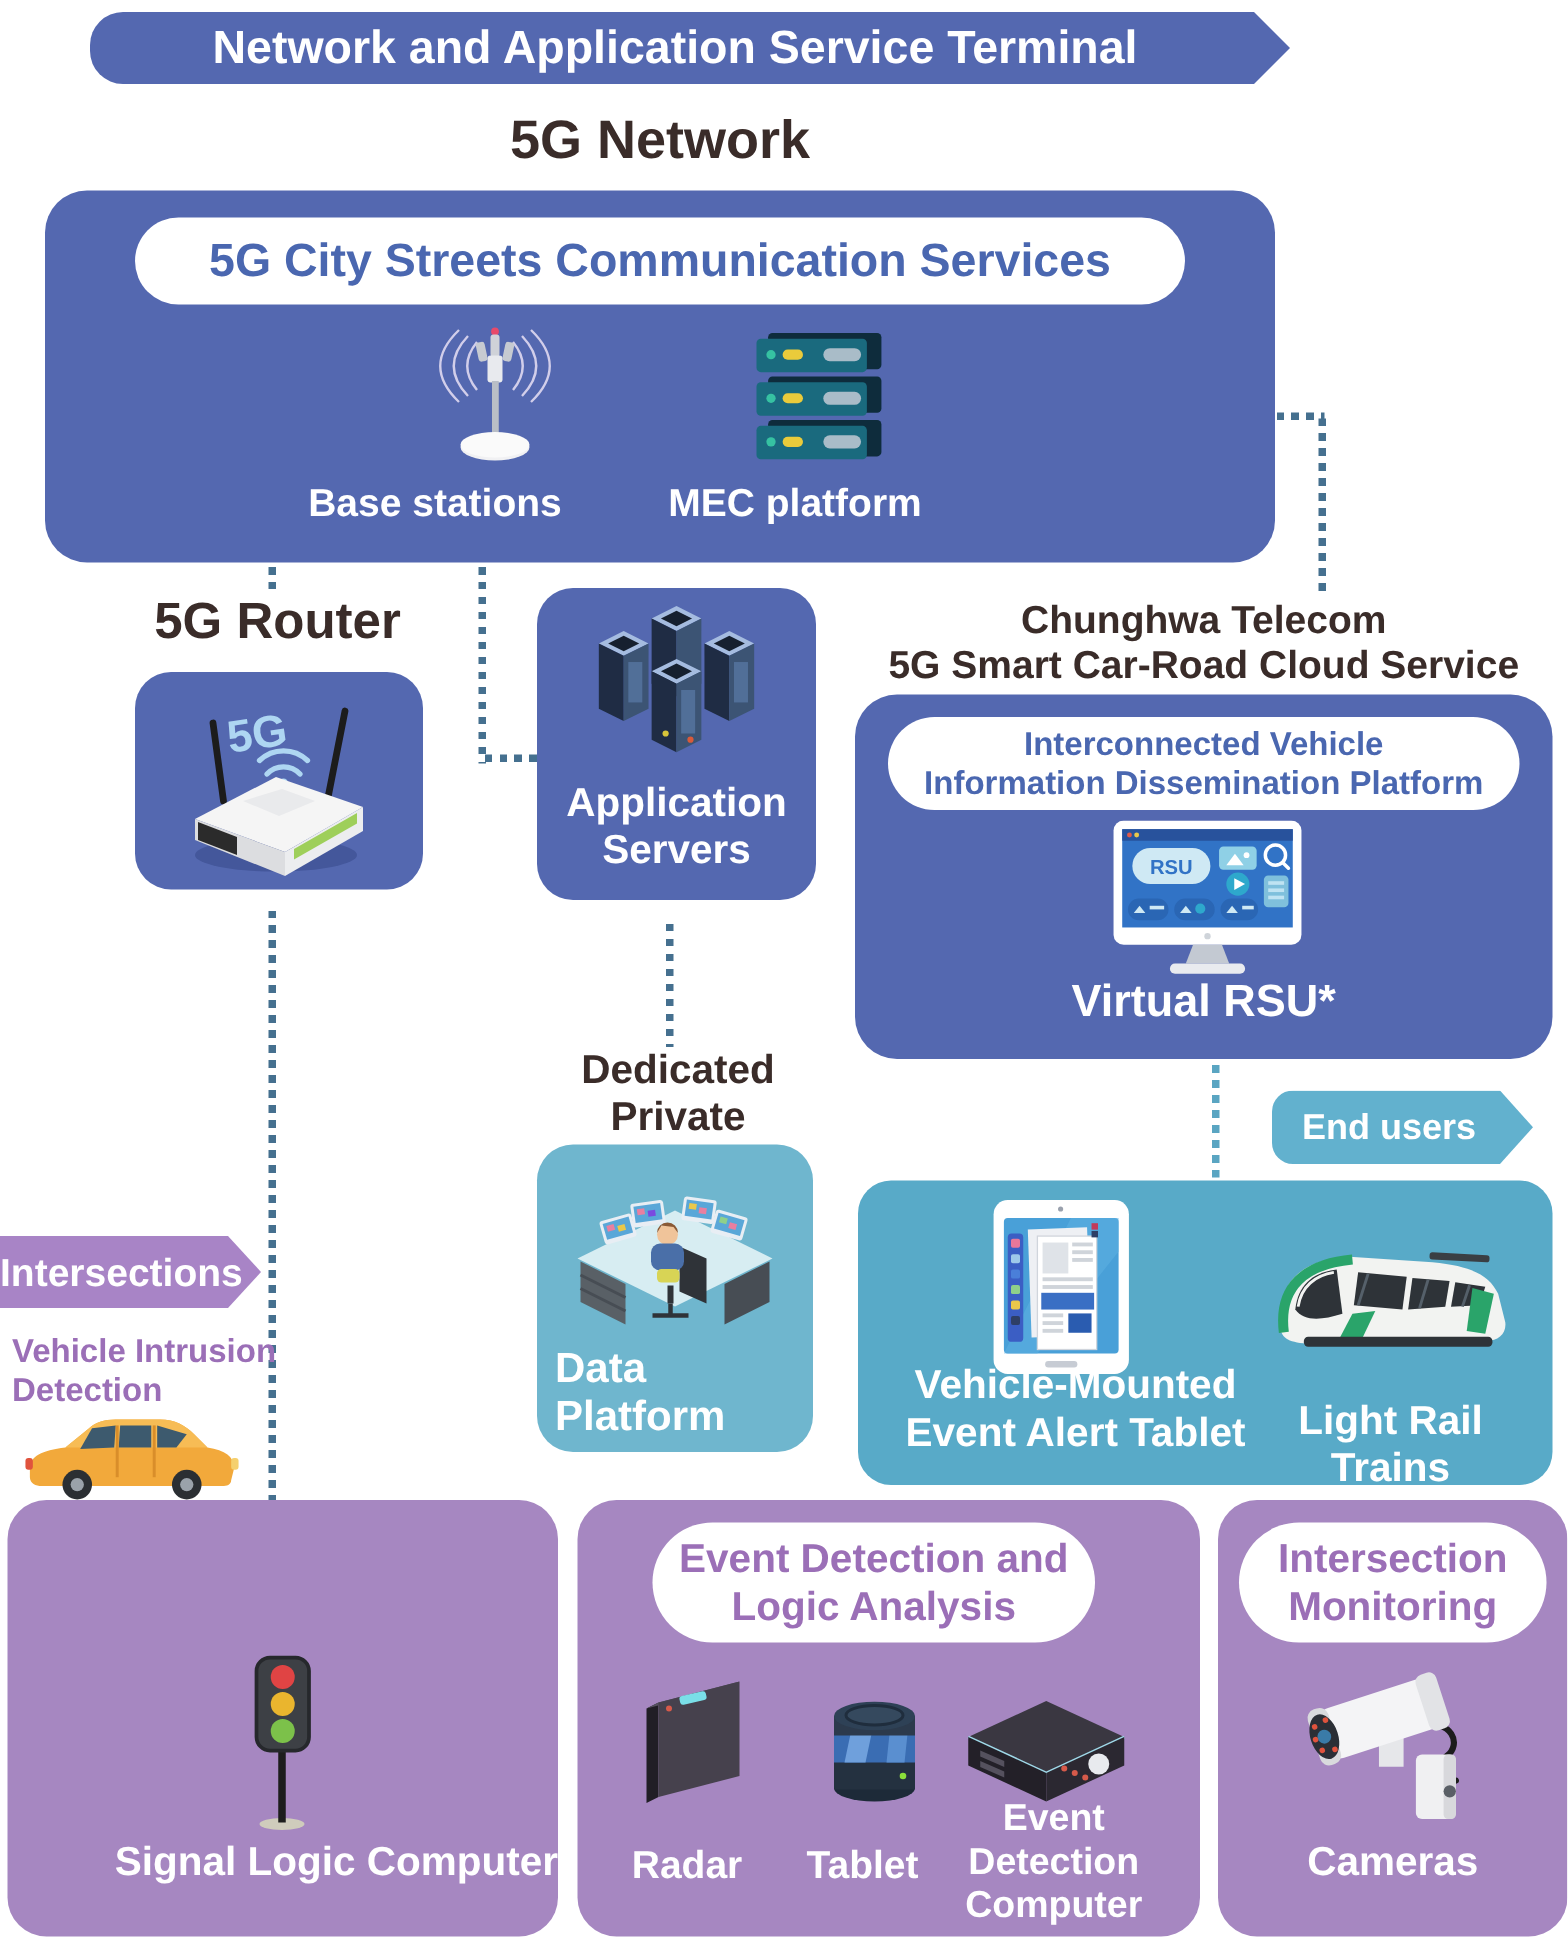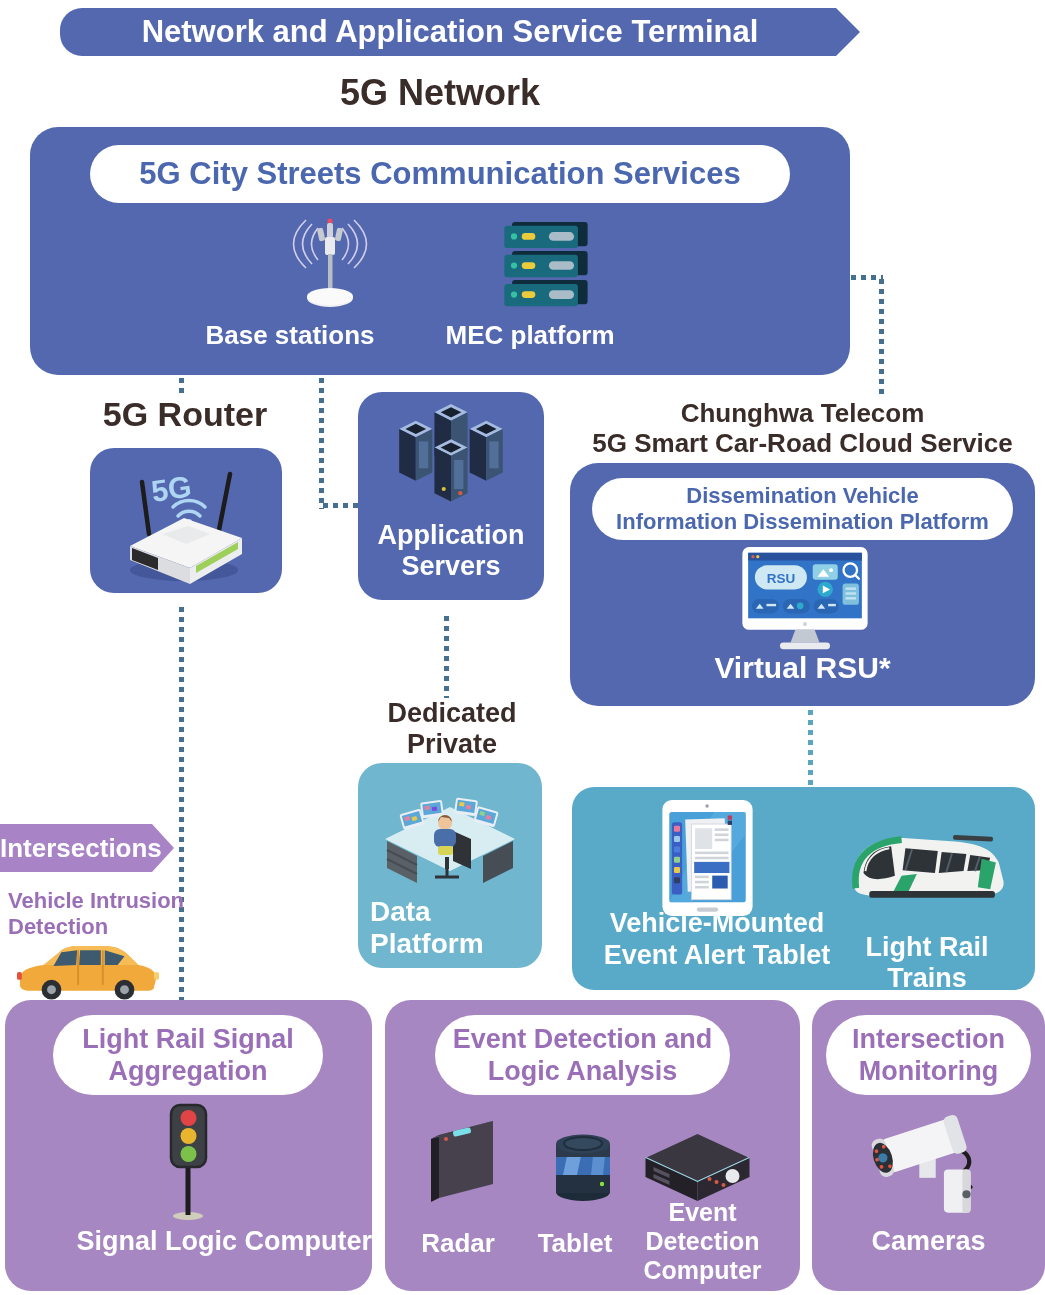--- a/index.html
+++ b/index.html
@@ -204,21 +204,21 @@
       </g>
     </svg>
     <div id="appsrv-label" class="abs white-t">Application Servers</div>
   </div>
 
   <div id="h-cloud1" class="abs dark-t">Chunghwa Telecom</div>
   <div id="h-cloud2" class="abs dark-t">5G Smart Car-Road Cloud Service</div>
 
   <div id="rsu-box" class="abs">
     <div id="rsu-pill" class="abs pill blue-t">
-      <span>Dissemination Vehicle</span>
+      <span>Interconnected Vehicle</span>
       <span>Information Dissemination Platform</span>
     </div>
     <svg class="abs" style="left:153px;top:84px;width:164px;height:106px" viewBox="0 0 170 110">
       <rect x="20" y="0" width="130" height="86" rx="7" fill="#ffffff"></rect>
       <rect x="26" y="6" width="118" height="68" fill="#3173c6"></rect>
       <rect x="26" y="6" width="118" height="8" fill="#28529c"></rect>
       <circle cx="31" cy="10" r="1.7" fill="#e05a4a"></circle>
         <circle cx="36" cy="10" r="1.7" fill="#eac84a"></circle>
       <rect x="33" y="19" width="54" height="25" rx="12.5" fill="#cfe9f4"></rect>
       <text x="60" y="37" font-size="14" font-weight="bold" fill="#3173c6" text-anchor="middle" font-family="Liberation Sans, sans-serif">RSU</text>
@@ -244,20 +244,23 @@
           <polygon points="98,64 102,59 106,64" fill="#cfe9f4"></polygon>
           <rect x="109" y="59" width="8" height="2.5" fill="#cfe9f4"></rect>
       </g>
       <circle cx="85" cy="80" r="2.2" fill="#cfd4da"></circle>
       <polygon points="75,86 95,86 100,99 70,99" fill="#c3c9d2"></polygon>
       <rect x="59" y="99" width="52" height="7" rx="3.5" fill="#e9ebef"></rect>
     </svg>
     <div id="rsu-caption" class="abs white-t">Virtual RSU*</div>
   </div>
 
+  <div id="tab-endusers" class="abs">
+    <span>End users</span>
+  </div>
   <div id="endusers-box" class="abs">
     <svg class="abs" style="left:83px;top:13px;width:105px;height:116px" viewBox="0 0 105 135">
       <rect x="0" y="0" width="105" height="135" rx="11" fill="#ffffff"></rect>
       <circle cx="52" cy="7" r="2" fill="#9aa1ad"></circle>
       <rect x="40" y="125" width="25" height="5" rx="2.5" fill="#c7ccd4"></rect>
       <rect x="8" y="14" width="89" height="105" rx="3" fill="#49a0d8"></rect>
       <polygon points="8,119 60,14 97,14 97,40 34,119" fill="#5cb0e2" opacity="0.55"></polygon>
       <rect x="11" y="26" width="12" height="84" rx="3" fill="#3b5ec4"></rect>
       <g>
         <rect x="13.5" y="30" width="7" height="7" rx="1.5" fill="#e8779a"></rect>
@@ -367,23 +370,20 @@
     <line x1="90" y1="11" x2="90" y2="46" stroke="#d98e2a" stroke-width="2"></line>
     <circle cx="38" cy="51" r="10" fill="#2b2f33"></circle>
       <circle cx="38" cy="51" r="4.5" fill="#9aa2aa"></circle>
     <circle cx="112" cy="51" r="10" fill="#2b2f33"></circle>
       <circle cx="112" cy="51" r="4.5" fill="#9aa2aa"></circle>
     <rect x="3" y="33" width="5" height="8" rx="2" fill="#e0533d"></rect>
     <rect x="142" y="33" width="5" height="8" rx="2" fill="#f5d06e"></rect>
   </svg>
 
   <div id="sig-box" class="abs pbox">
-    <div id="sig-pill" class="abs pill purp-t">
-      <span>Light Rail Signal Aggregation</span>
-    </div>
     <svg class="abs" style="left:152px;top:103px;width:64px;height:122px" viewBox="0 0 64 122">
       <ellipse cx="31" cy="113" rx="15" ry="4" fill="#cfccbc"></ellipse>
       <rect x="28.5" y="56" width="5" height="56" fill="#1d1d1d"></rect>
       <rect x="14" y="2" width="35" height="62" rx="9" fill="#3d4045" stroke="#26282c" stroke-width="2.5"></rect>
       <circle cx="31.5" cy="15" r="8" fill="#e04444"></circle>
       <circle cx="31.5" cy="33" r="8" fill="#eab52e"></circle>
       <circle cx="31.5" cy="51" r="8" fill="#7cc14a"></circle>
     </svg>
     <div id="sig-caption" class="abs white-t">Signal Logic Computer</div>
   </div>

